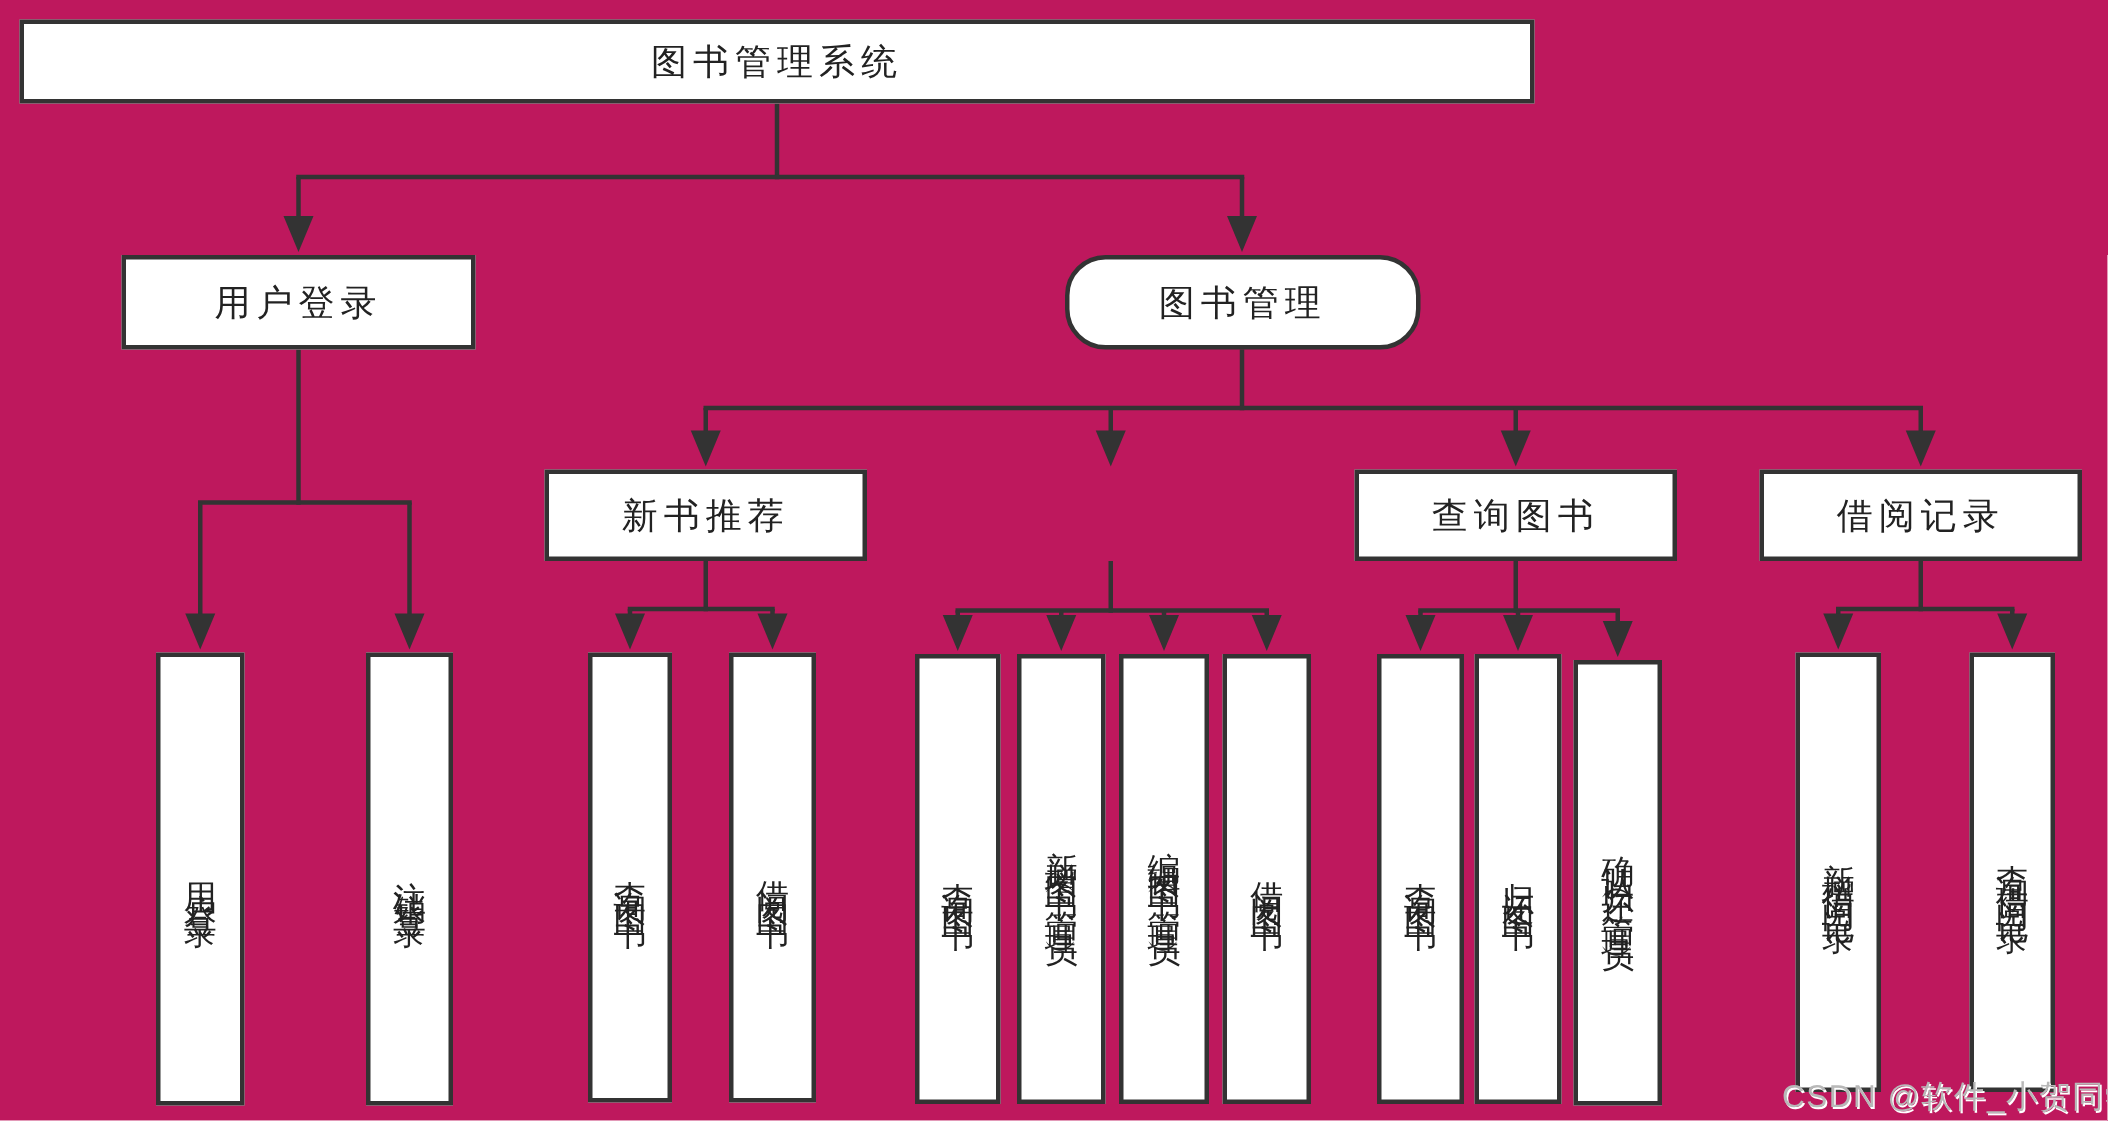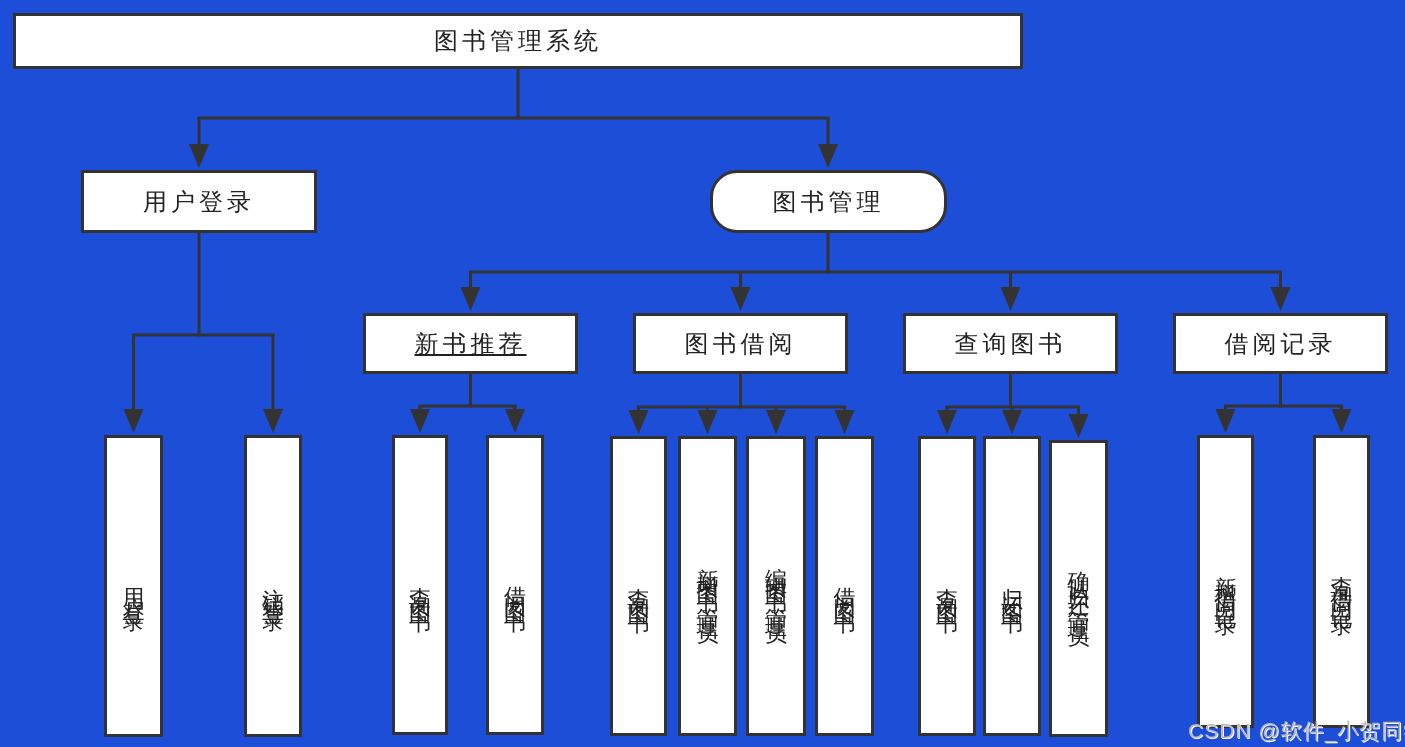--- a/index.html
+++ b/index.html
@@ -5,21 +5,21 @@
   html, body {
     margin: 0;
     padding: 0;
     background: #ffffff;
     font-family: "Liberation Sans", "DejaVu Sans", sans-serif;
   }
   .stage {
     position: relative;
     width: 1405px;
     height: 747px;
-    background: #1d4ed8;
+    background: #be185d;
     overflow: hidden;
   }
   #connector-layer {
     position: absolute;
     left: 0;
     top: 0;
     pointer-events: none;
   }
   .node {
     position: absolute;
@@ -112,22 +112,21 @@
       <polygon points="1215.5,409 1235.5,409 1225.5,433" fill="#333333"></polygon>
       <line x1="1341.5" y1="406" x2="1341.5" y2="415" stroke="#333333" stroke-width="3"></line>
       <polygon points="1331.5,409 1351.5,409 1341.5,433" fill="#333333"></polygon>
     </svg>
 
   <div class="node" style="left:13px; top:13px; width:1010px; height:56px;">图书管理系统</div>
 
   <div class="node" style="left:81px; top:170px; width:236px; height:63px;">用户登录</div>
   <div class="node" style="left:710px; top:170px; width:237px; height:63px;border-radius:27px;">图书管理</div>
 
-  <div class="node" style="left:363px; top:313px; width:215px; height:61px;text-decoration:underline;">新书推荐</div>
-  <div class="node" style="left:633px; top:313px; width:215px; height:61px;">图书借阅</div>
+  <div class="node" style="left:363px; top:313px; width:215px; height:61px;">新书推荐</div>
   <div class="node" style="left:903px; top:313px; width:215px; height:61px;">查询图书</div>
   <div class="node" style="left:1173px; top:313px; width:215px; height:61px;">借阅记录</div>
 
   <div class="node leaf" style="left:104px; top:435px; width:59px; height:302px;">用户登录</div>
   <div class="node leaf" style="left:244px; top:435px; width:58px; height:302px;">注销登录</div>
 
   <div class="node leaf" style="left:392px; top:435px; width:56px; height:300px;">查询图书</div>
   <div class="node leaf" style="left:486px; top:435px; width:58px; height:300px;">借阅图书</div>
 
   <div class="node leaf" style="left:610px; top:436px; width:57px; height:300px;">查询图书</div>

